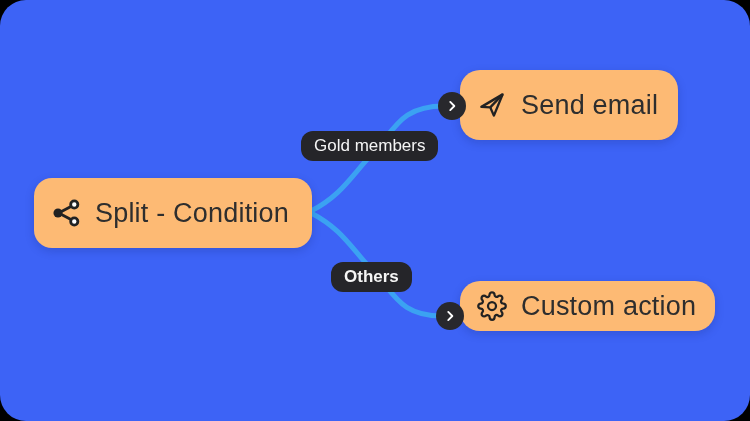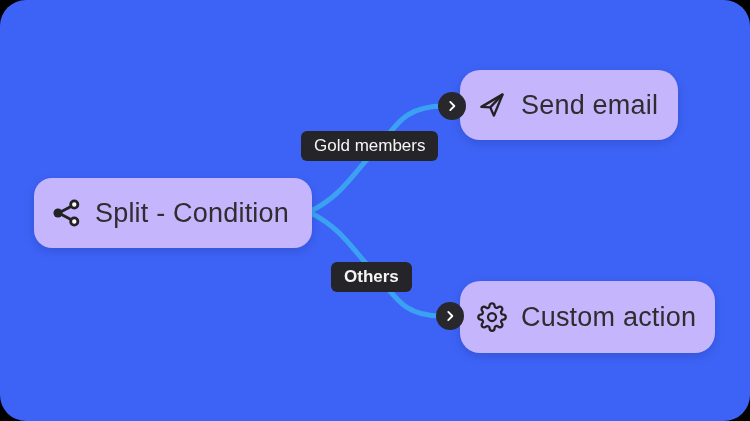--- a/index.html
+++ b/index.html
@@ -17,21 +17,21 @@
     overflow: hidden;
   }
   .connectors {
     position: absolute;
     left: 0; top: 0;
     width: 750px; height: 421px;
     pointer-events: none;
   }
   .node {
     position: absolute;
-    background: #c4b5fd;
+    background: #fdba74;
     display: flex;
     align-items: center;
     box-shadow: 0 3px 10px rgba(10, 20, 80, 0.18);
     box-sizing: border-box;
     cursor: pointer;
   }
   .node .label-text {
     color: #2e2e2e;
     font-size: 27px;
     letter-spacing: 0.2px;
@@ -46,31 +46,31 @@
   }
   .node-send {
     left: 460px; top: 70px;
     width: 218px; height: 70px;
     border-radius: 20px;
     padding-left: 17px;
     gap: 14px;
   }
   .node-custom {
     left: 460px; top: 281px;
-    width: 255px; height: 72px;
+    width: 255px; height: 50px;
     border-radius: 20px;
     padding-left: 17px;
     gap: 14px;
   }
   .branch-label {
     position: absolute;
     background: #252529;
     color: #f5f5f5;
     font-size: 17px;
-    border-radius: 6px;
+    border-radius: 12px;
     padding: 0 13px;
     height: 30px;
     line-height: 30px;
     white-space: nowrap;
     cursor: pointer;
   }
   .branch-gold { left: 301px; top: 131px; }
   .branch-others { left: 331px; top: 262px; font-weight: bold; }
   .port-badge {
     position: absolute;

